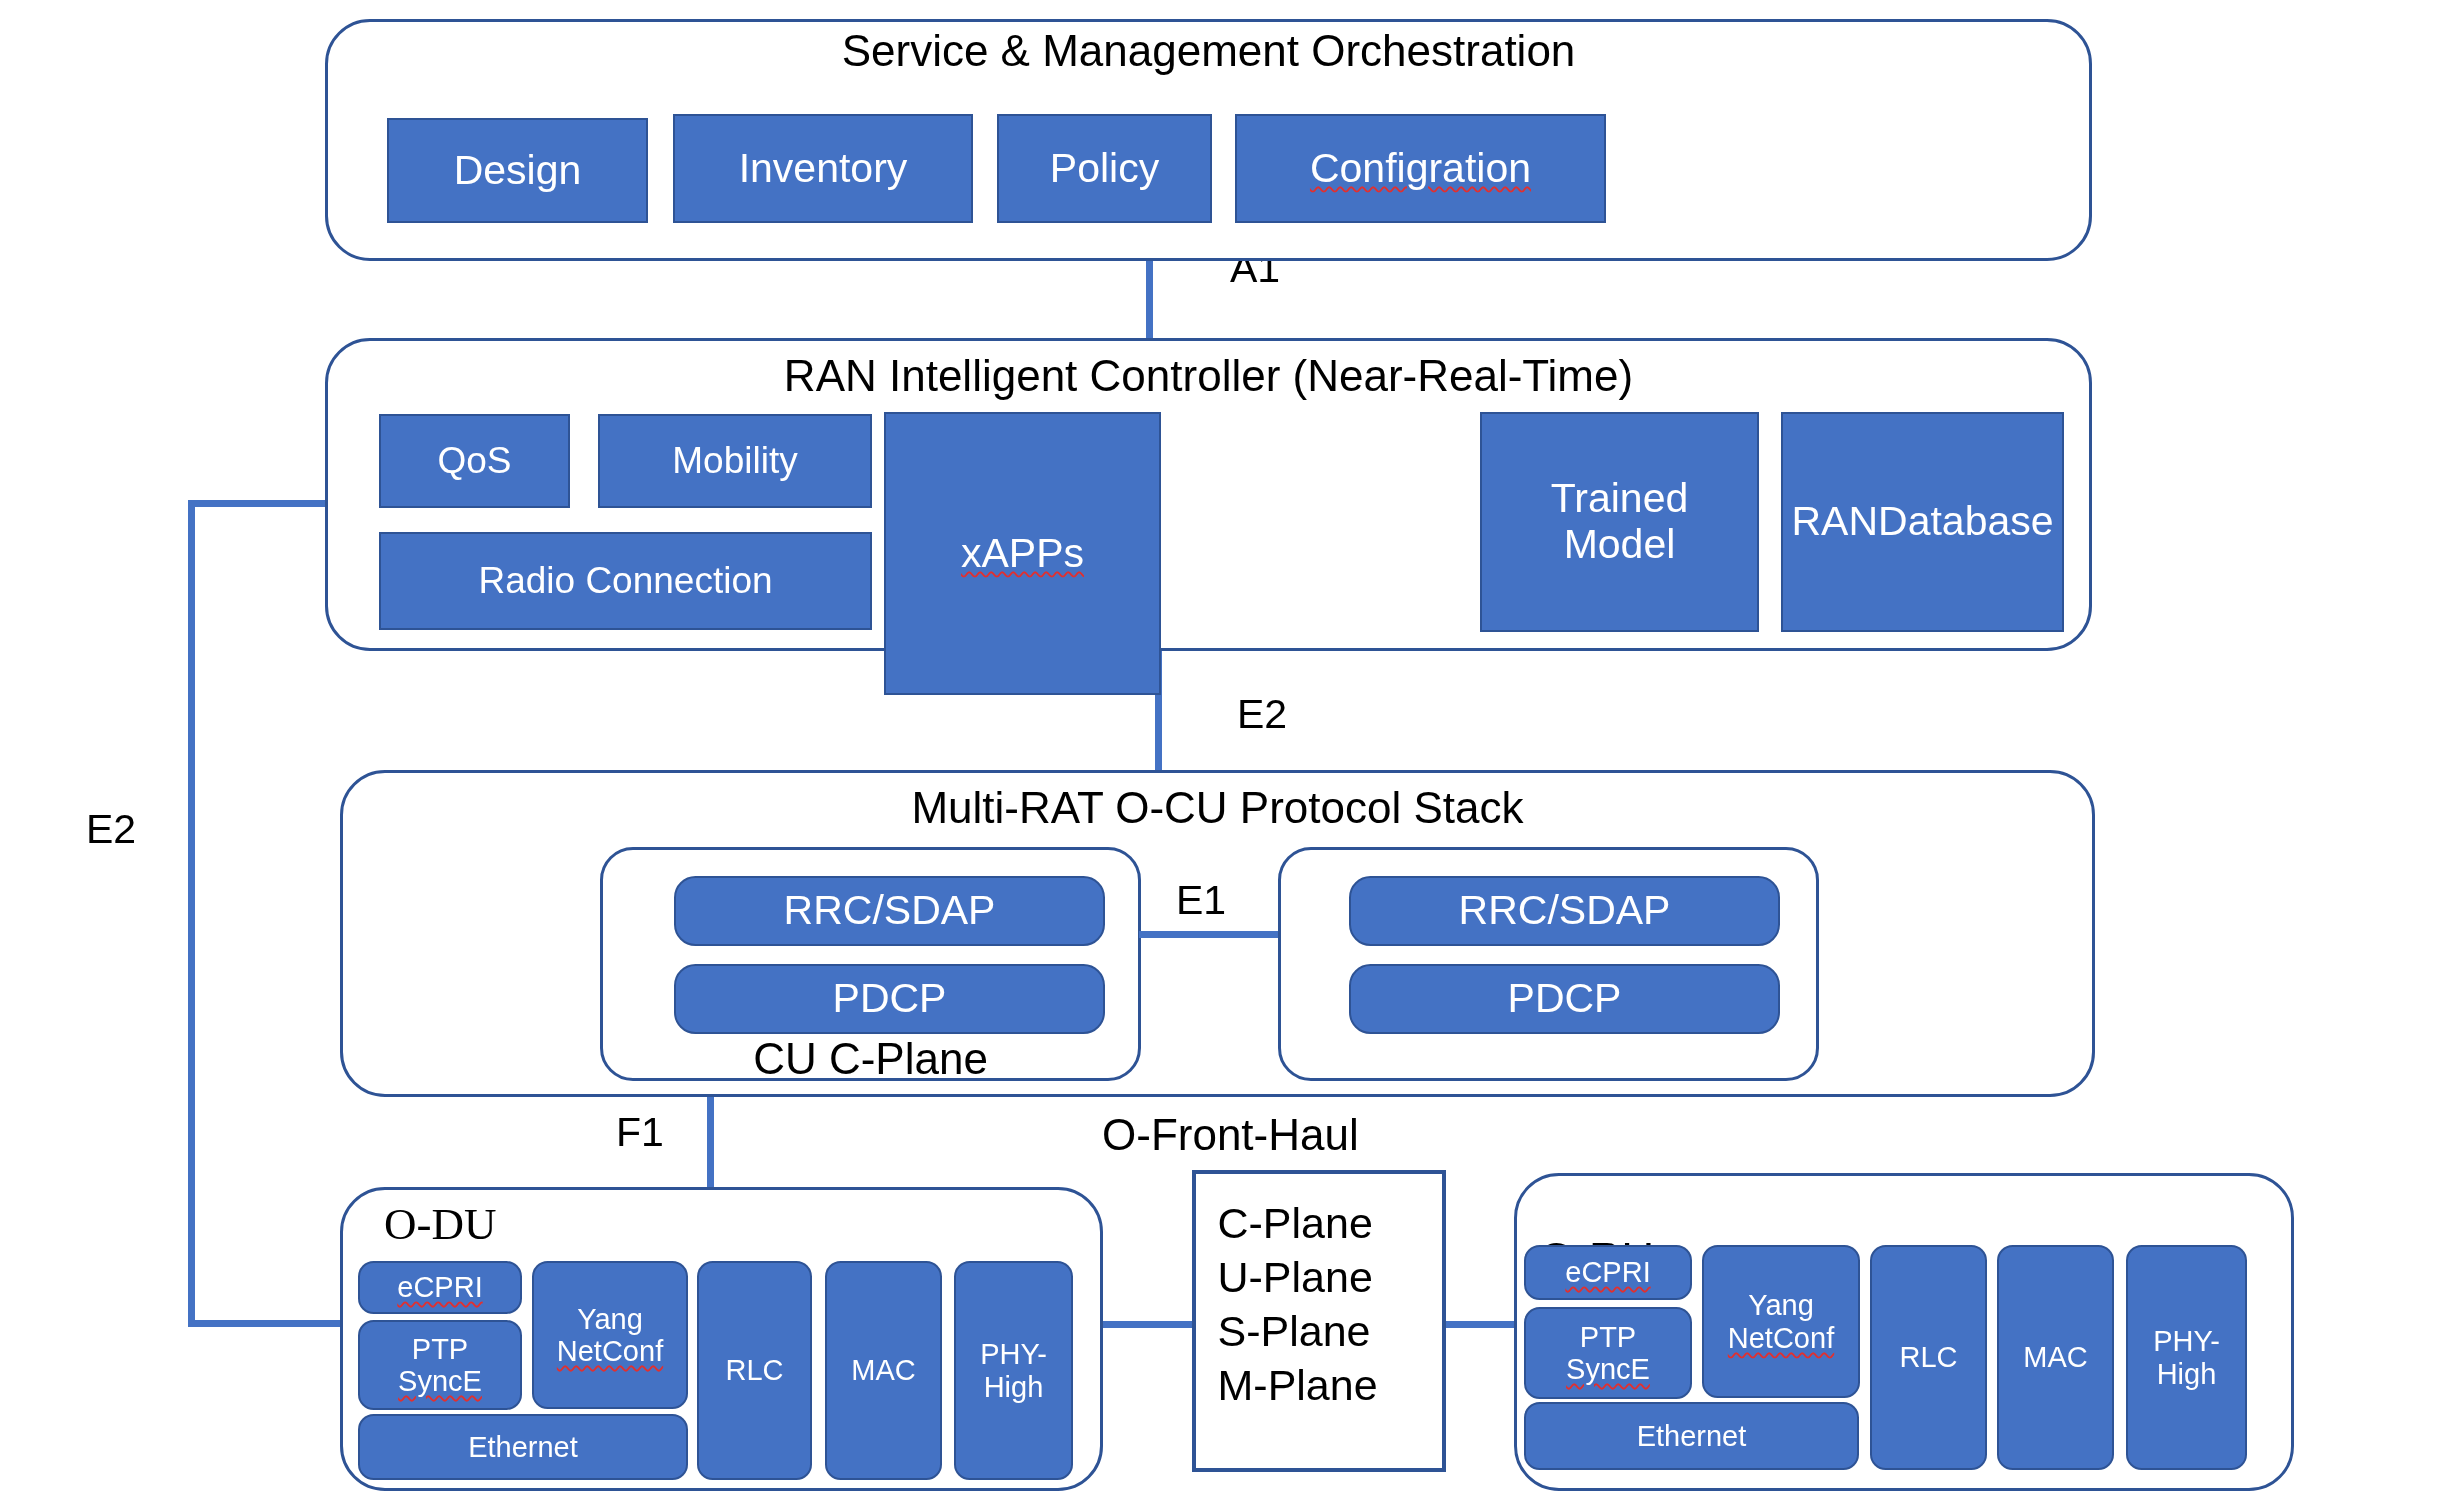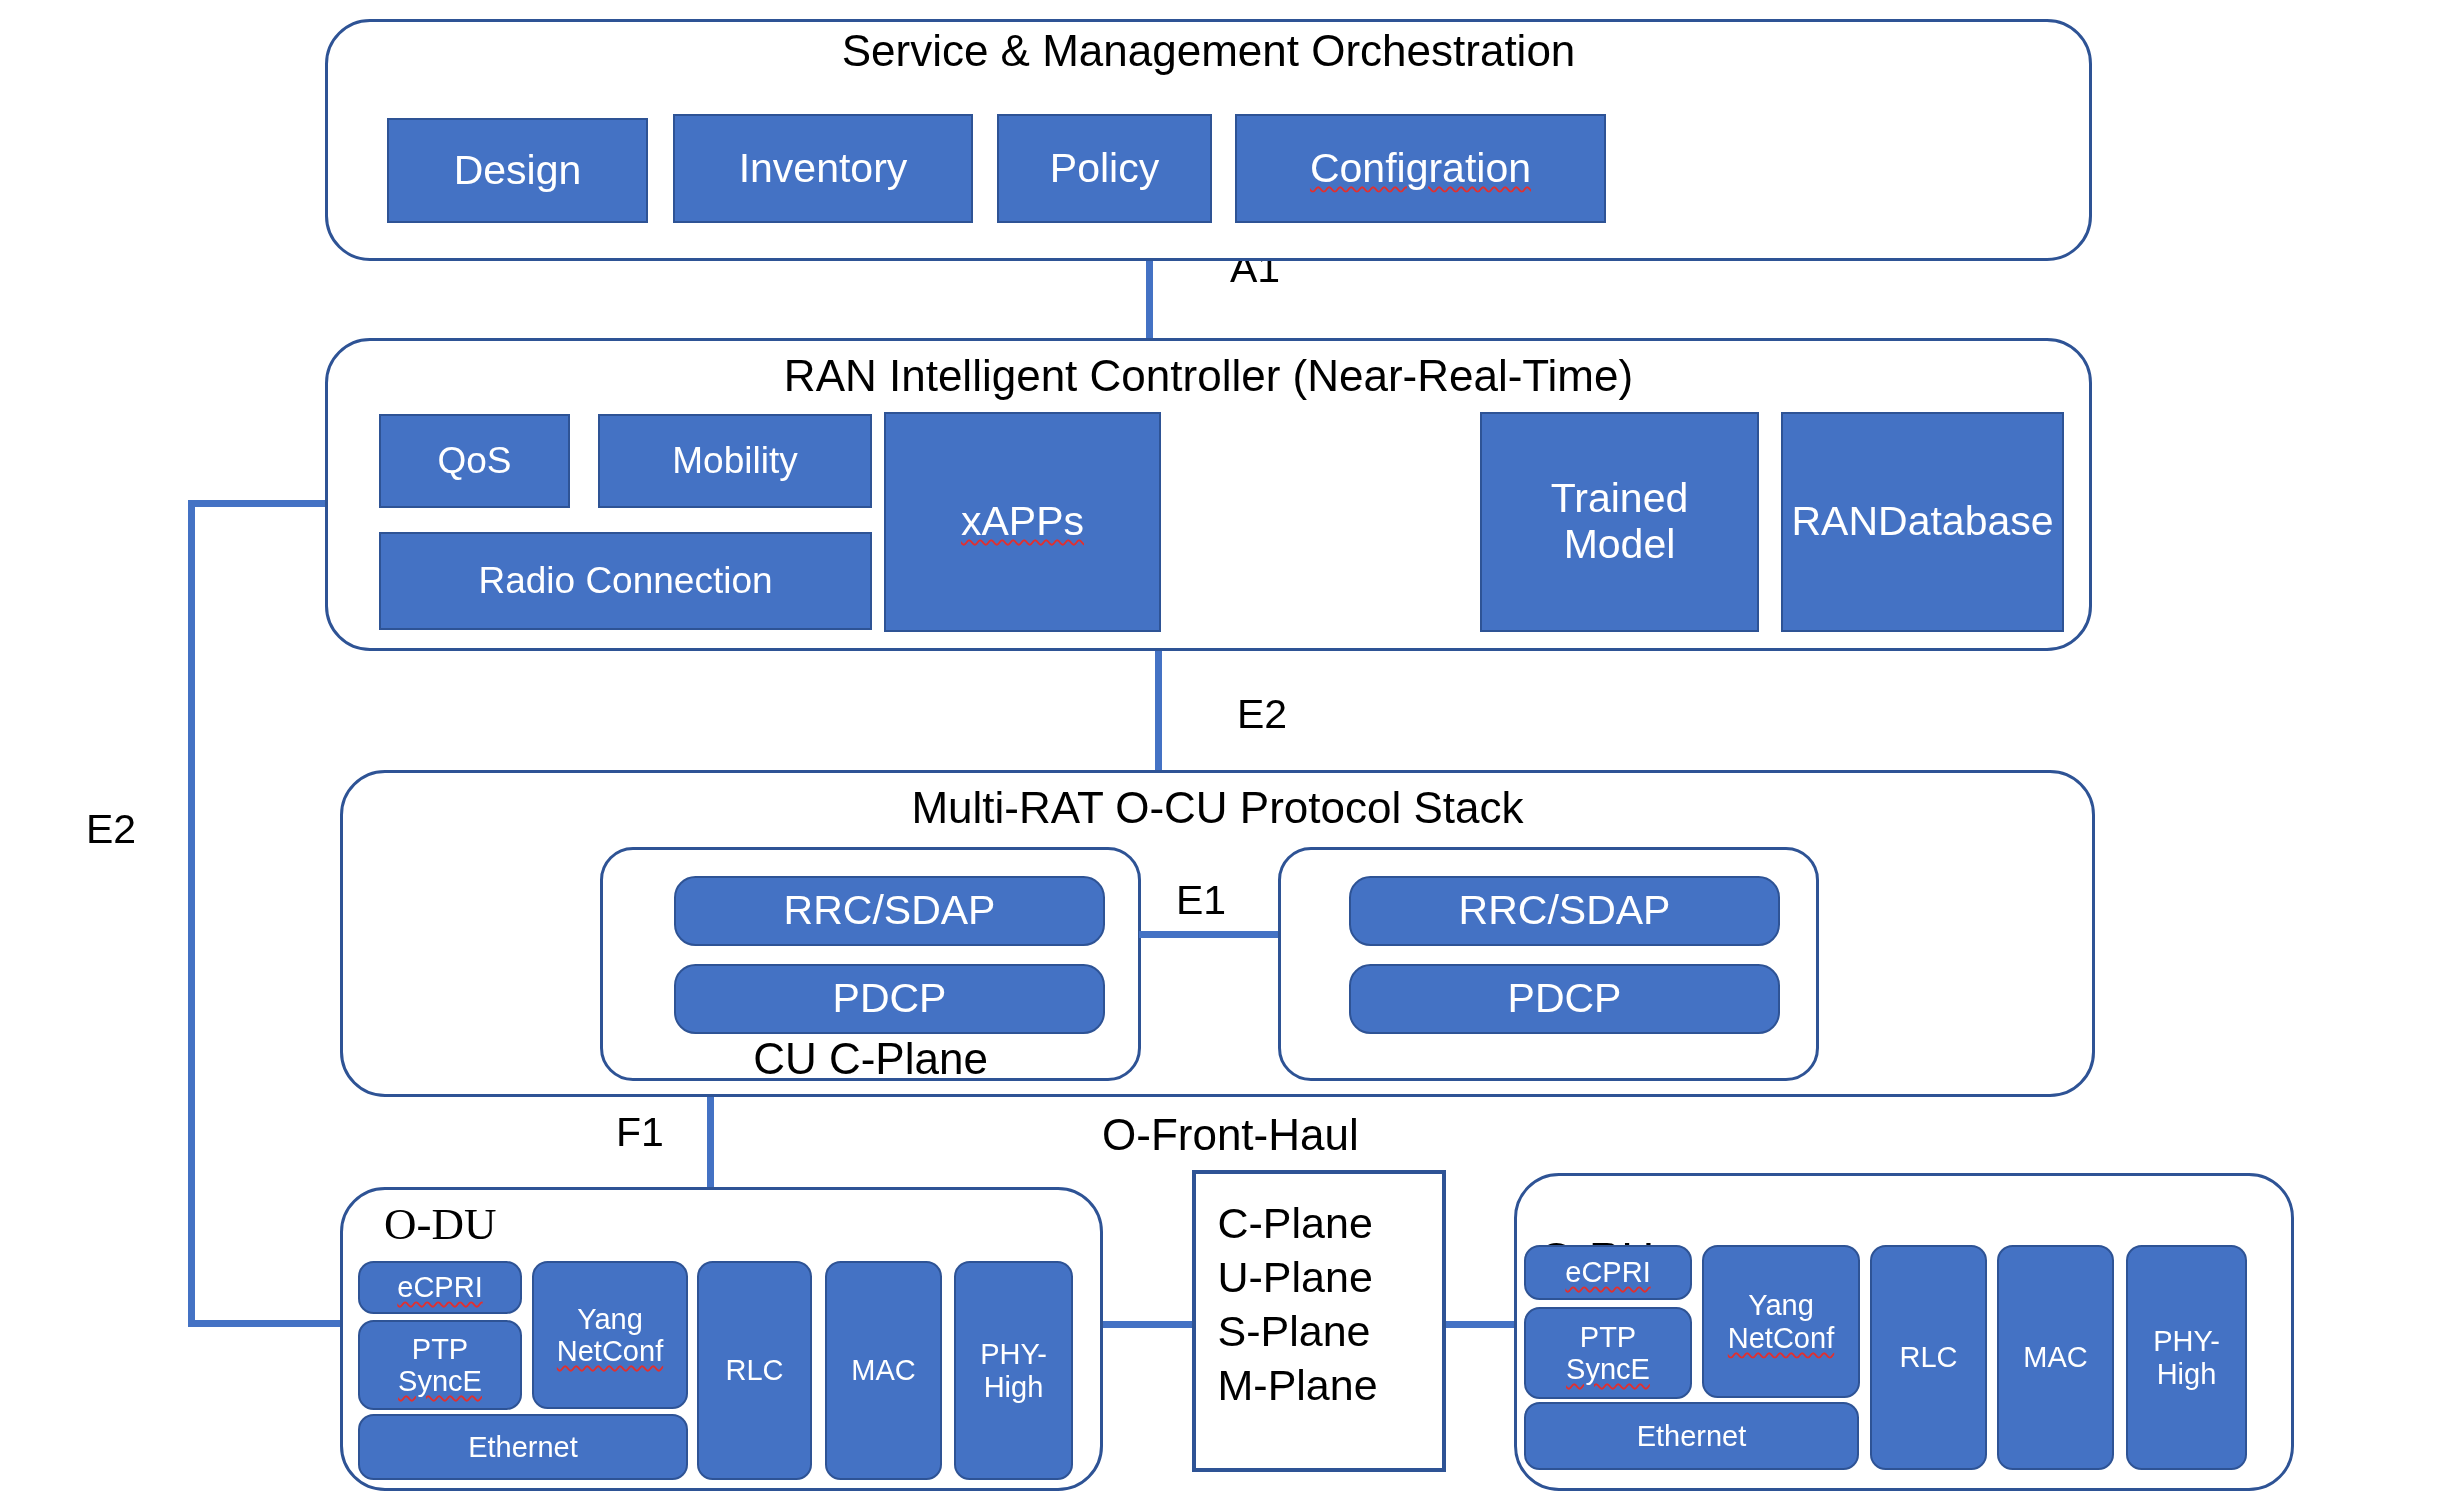--- a/index.html
+++ b/index.html
@@ -162,21 +162,21 @@
 
   <div class="blk f38" style="left:379px; top:414px; width:191px; height:94px;">
     <span>QoS</span>
   </div>
   <div class="blk f38" style="left:379px; top:532px; width:493px; height:98px;">
     <span>Radio Connection</span>
   </div>
   <div class="blk f38" style="left:598px; top:414px; width:274px; height:94px;">
     <span>Mobility</span>
   </div>
-  <div class="blk" style="left:884px; top:412px; width:277px; height:220px;">
+  <div class="blk" style="left:884px; top:412px; width:277px; height:283px;">
     <span class="sq">xAPPs</span>
   </div>
   <div class="blk" style="left:1480px; top:412px; width:279px; height:220px; flex-direction:column;">
     <span>Trained</span>
     <span>Model</span>
   </div>
   <div class="blk" style="left:1781px; top:412px; width:283px; height:220px; flex-direction:row;">
     <span>RAN</span>
     <span>Database</span>
   </div>

